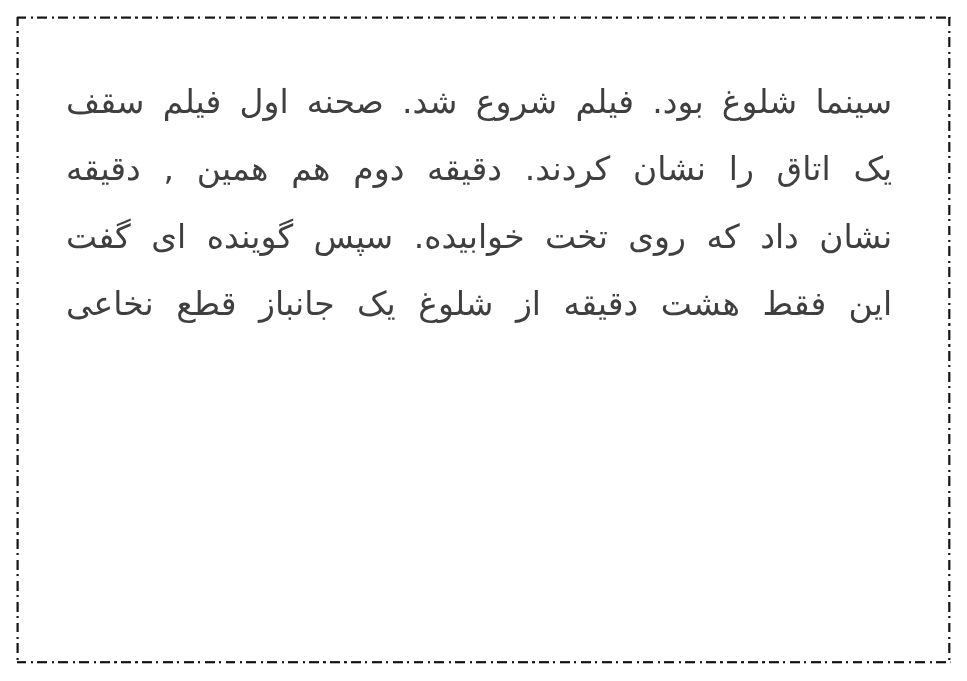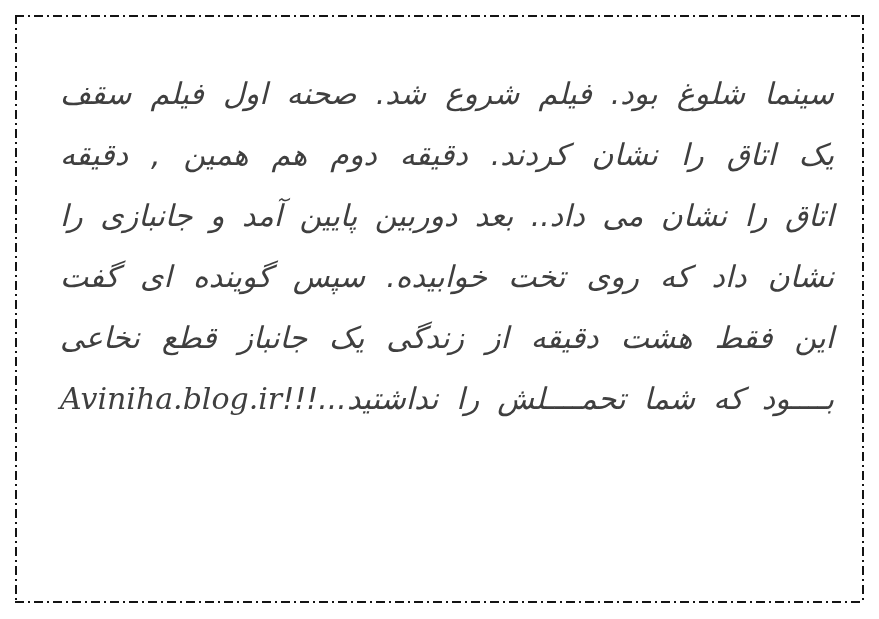--- a/index.html
+++ b/index.html
@@ -26,24 +26,23 @@
       repeating-linear-gradient(180deg, #141414 0 9px, transparent 9px 13px, #141414 13px 15px, transparent 15px 19px),
       repeating-linear-gradient(180deg, #141414 0 9px, transparent 9px 13px, #141414 13px 15px, transparent 15px 19px);
     background-size: 100% 2px, 100% 2px, 2px 100%, 2px 100%;
     background-position: 0 0, 0 100%, 0 0, 100% 0;
     background-repeat: no-repeat;
   }
 
   .text-block {
     position: absolute;
     left: 45px;
-    right: 30px;
+    right: 53px;
     top: 48px;
     direction: rtl;
-    font-style: italic;
   }
 
   .line {
     margin: 0;
     font-family: "DejaVu Sans", sans-serif;
     font-size: 30px;
     line-height: 61px;
     color: #3f3f3f;
     text-align: justify;
     text-align-last: justify;
@@ -54,18 +53,16 @@
     font-family: "DejaVu Serif", "DejaVu Sans", serif;
   }
 </style>
 </head>
 <body>
 
 <div class="frame">
   <div class="text-block">
     <p class="line">سینما شلوغ بود. فیلم شروع شد. صحنه اول فیلم سقف</p>
     <p class="line">یک اتاق را نشان کردند. دقیقه دوم هم همین , دقیقه</p>
-    <p class="line">اتاق را نشان می داد.. بعد دوربین پایین آمد و جانبازی را</p>
     <p class="line">نشان داد که روی تخت خوابیده. سپس گوینده ای گفت</p>
-    <p class="line">این فقط هشت دقیقه از زندگی یک جانباز قطع نخاعی</p>
-    <p class="line"><span>بــــود که شما تحمــــلش را نداشتید...!!!</span><span class="latin">Aviniha.blog.ir</span></p>
+    <p class="line">این فقط هشت دقیقه از شلوغ یک جانباز قطع نخاعی</p>
   </div>
 </div>
 
 </body></html>

